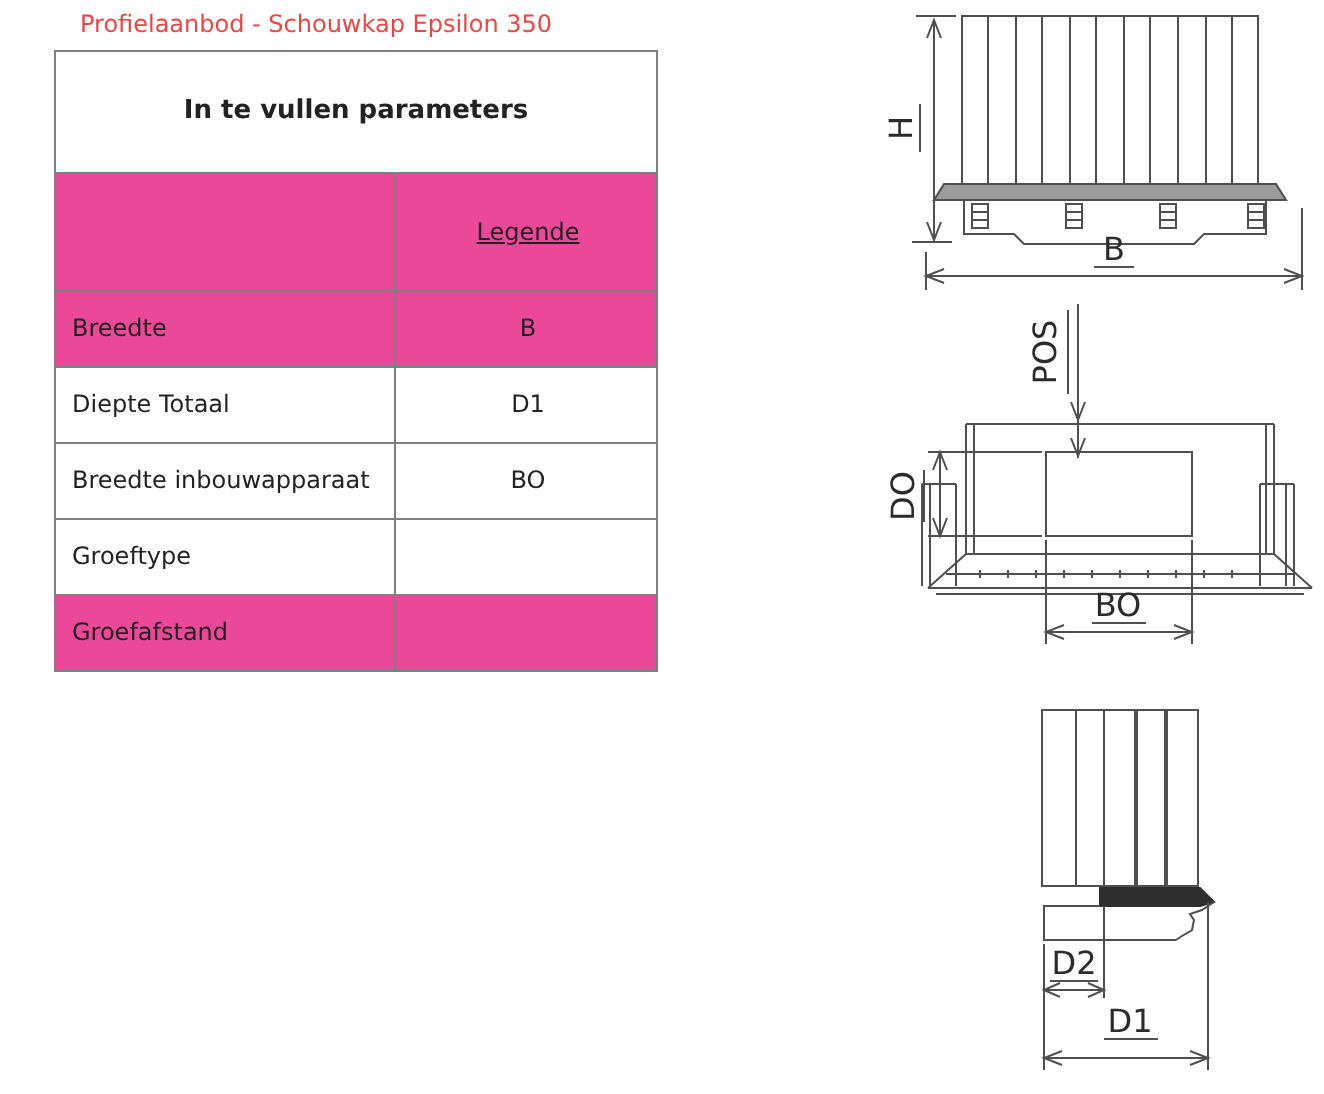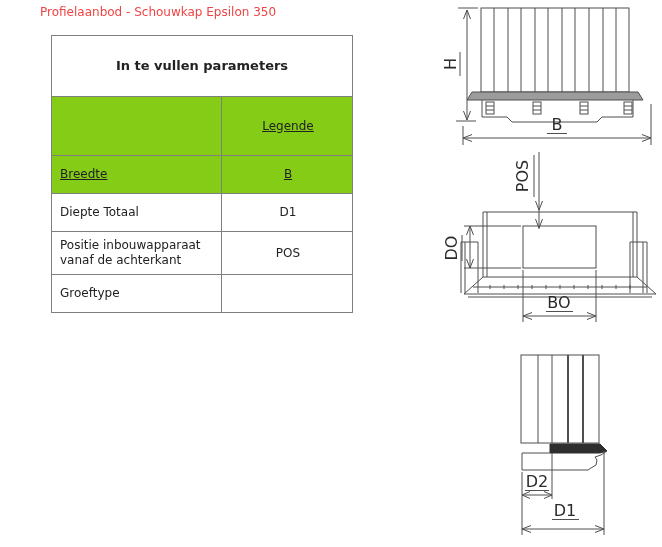--- a/index.html
+++ b/index.html
@@ -6,35 +6,35 @@
   body{
     width:662px;height:547px;position:relative;background:#ffffff;
     font-family:"DejaVu Sans","Liberation Sans",sans-serif;
     color:#1f1f1f;overflow:hidden;
   }
   .page-title{
     position:absolute;left:40px;top:5px;font-size:12px;color:#ef4444;
     white-space:nowrap;
   }
   table.params{
-    position:absolute;left:27px;top:35px;width:301px;
+    position:absolute;left:27px;top:25px;width:301px;
     border-collapse:collapse;table-layout:fixed;
-    font-size:12px;color:#222;margin-left:24px;
+    font-size:12px;color:#222;
   }
   table.params td{
     border:1px solid #7f7f7f;vertical-align:middle;
     padding:0 6px 0 8px;background:#ffffff;line-height:1.25;
   }
   table.params col.c-label{width:170px;}
   table.params col.c-code{width:131px;}
   tr.hdr td{height:60px;text-align:center;font-weight:bold;font-size:13px;padding:0;}
   tr.legend td{height:58px;}
   tr.row td{height:37px;}
   tr.row-tall td{height:42px;}
-  tr.alt td{background:#84cc16;text-decoration:underline;}
+  tr.alt td{background:#ec4899;}
   td.code{text-align:center;padding:0 4px;}
   .legend-label{text-decoration:underline;}
   svg.draw{position:absolute;left:0;top:0;pointer-events:none;}
   svg.draw text{font-family:"DejaVu Sans","Liberation Sans",sans-serif;font-size:16px;fill:#2b2b2b;}
 </style>
 </head>
 <body>
 
 <div class="page-title">Profielaanbod - Schouwkap Epsilon 350</div>
 
@@ -52,26 +52,30 @@
       <td class="code"><span class="legend-label">Legende</span></td>
     </tr>
     <tr class="row alt">
       <td>Breedte</td>
       <td class="code">B</td>
     </tr>
     <tr class="row">
       <td>Diepte Totaal</td>
       <td class="code">D1</td>
     </tr>
-    <tr class="row row-tall">
-      <td>Positie inbouwapparaat vanaf de achterkant</td>
-      <td class="code">POS</td>
+    <tr class="row">
+      <td>Breedte inbouwapparaat</td>
+      <td class="code">BO</td>
     </tr>
     <tr class="row">
       <td>Groeftype</td>
+      <td class="code"></td>
+    </tr>
+    <tr class="row alt">
+      <td>Groefafstand</td>
       <td class="code"></td>
     </tr>
   </tbody>
 </table>
 
 <svg class="draw" width="662" height="547" viewBox="0 0 662 547" stroke="#4f4f4f" stroke-width="1" fill="none">
 
   <g>
     <rect x="481" y="8" width="148" height="84"></rect>
     <g>

